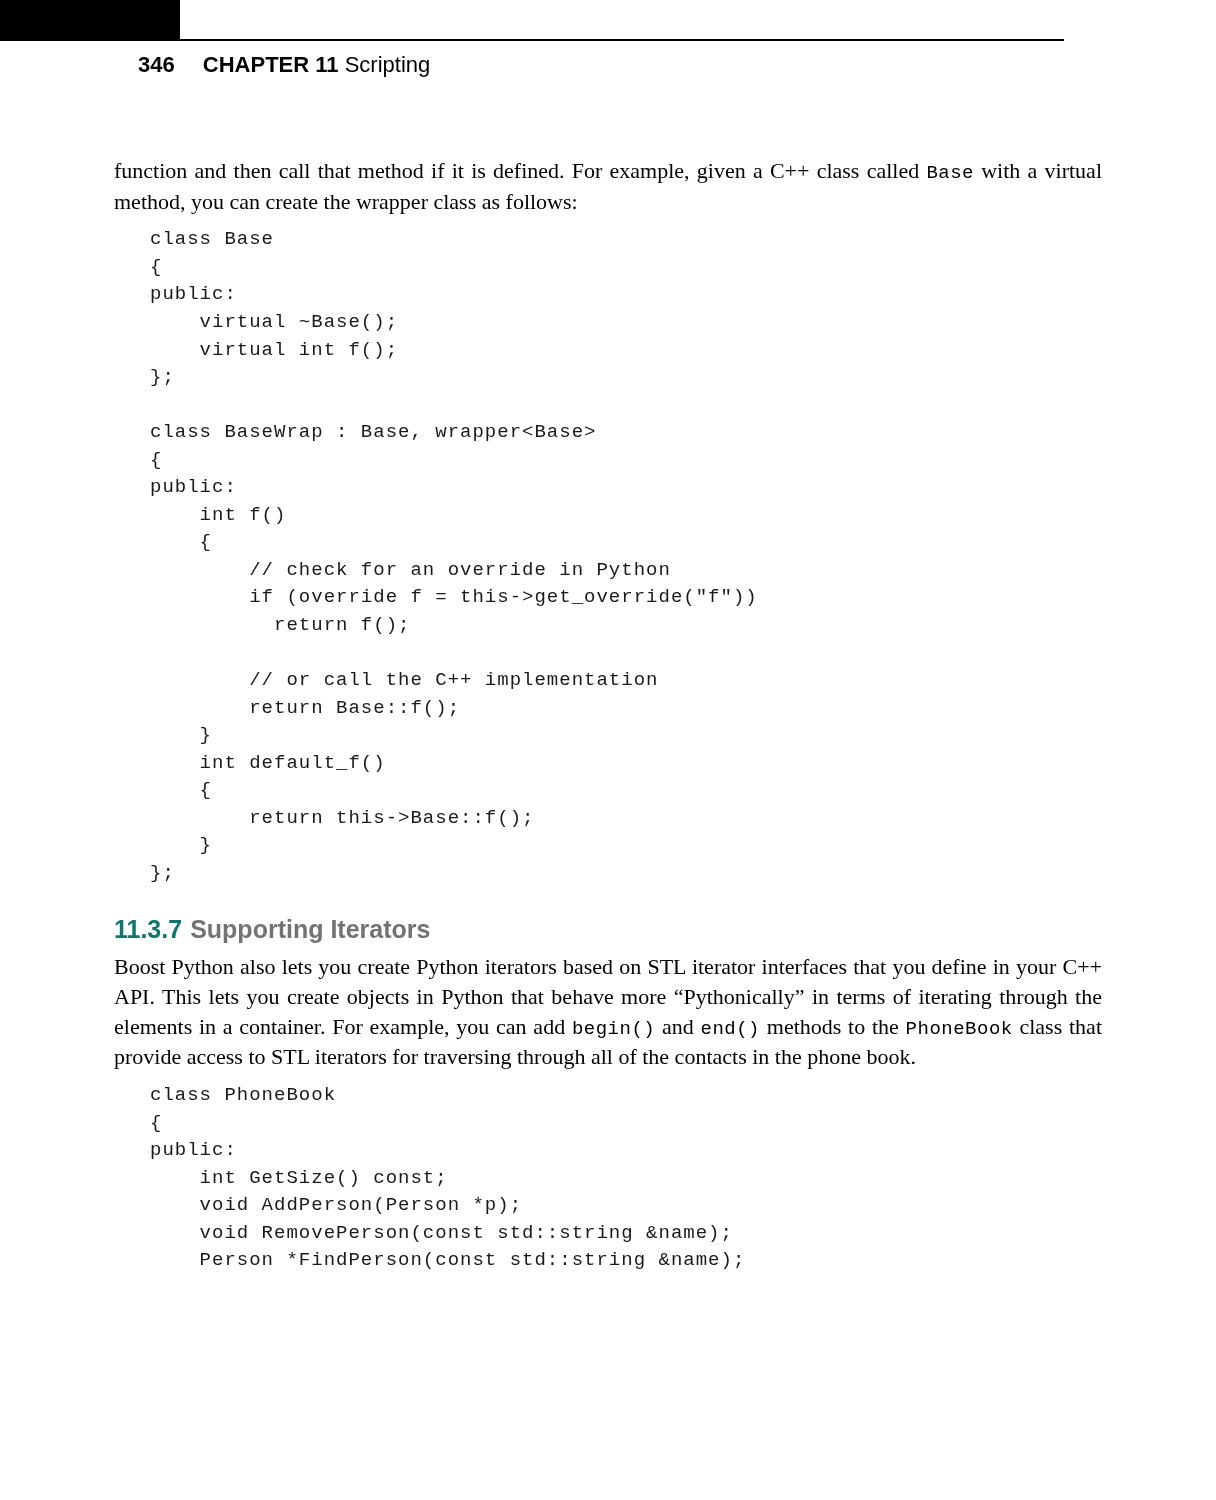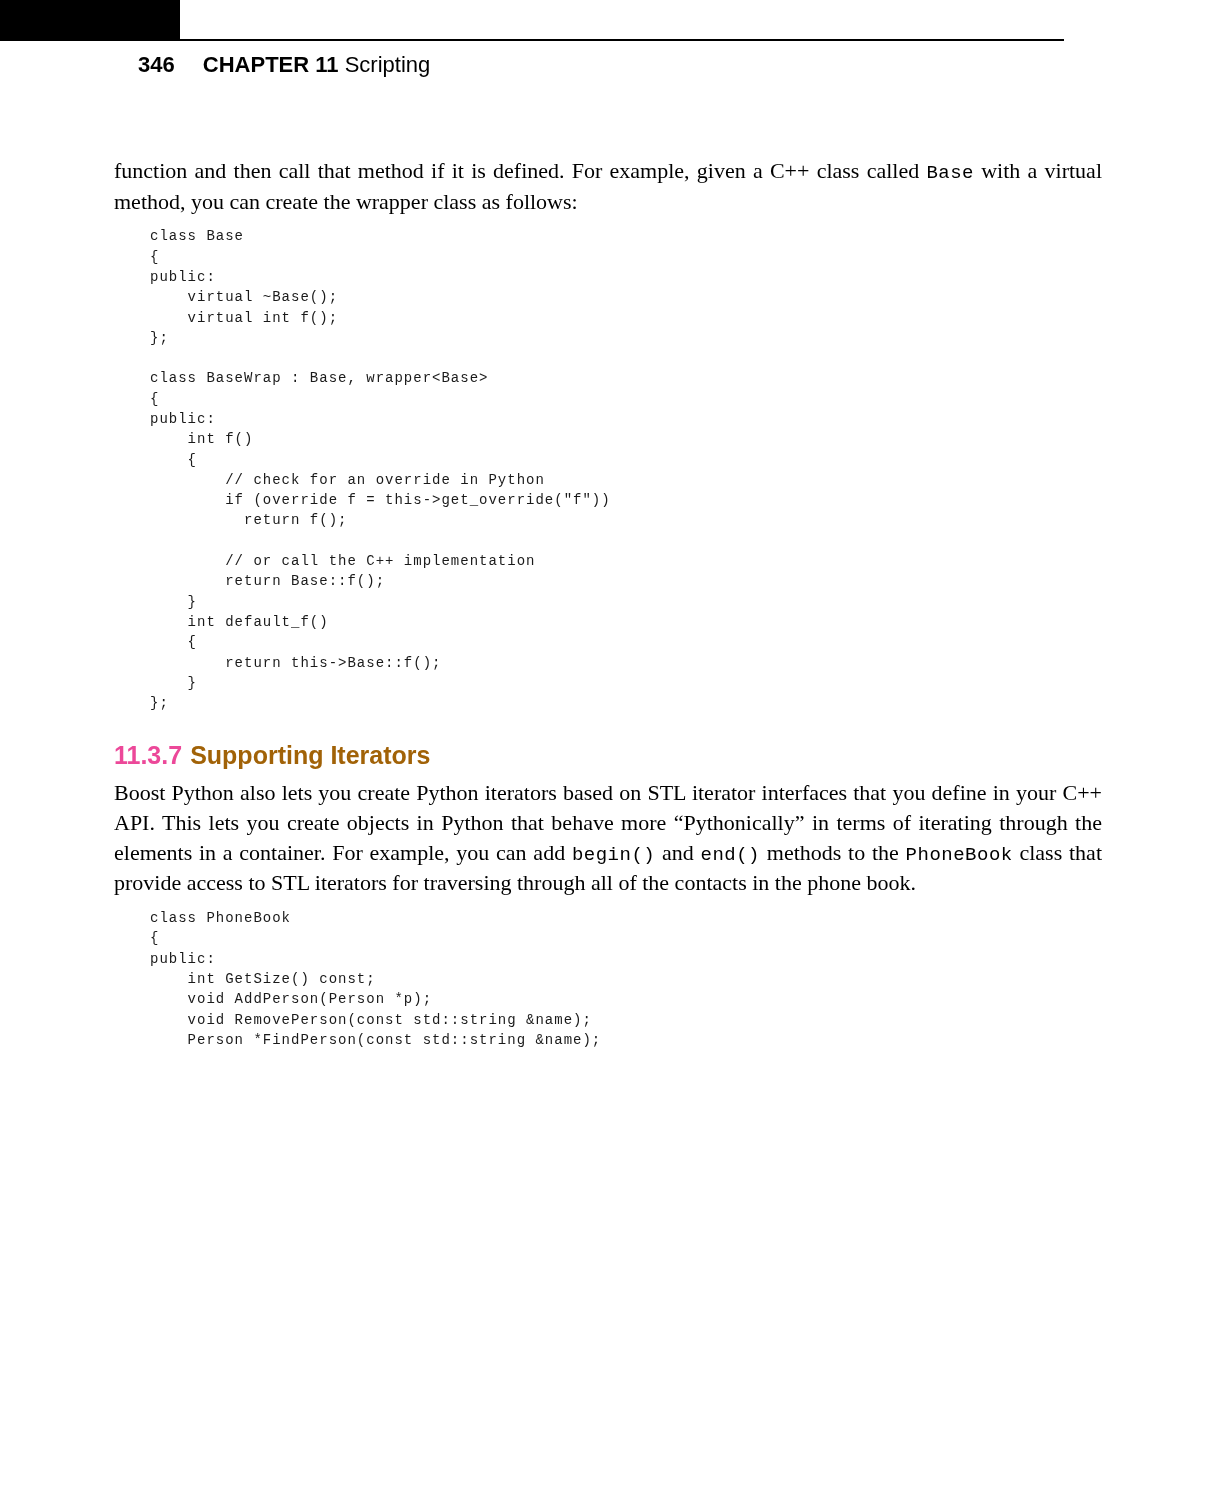--- a/index.html
+++ b/index.html
@@ -63,39 +63,39 @@
     text-align: justify;
   }
   p.body.noindent { text-indent: 0; }
   .mono {
     font-family: "Courier New", Courier, monospace;
     letter-spacing: 0.5px;
     font-size: 19px;
   }
   pre.code {
     font-family: "Courier New", Courier, monospace;
-    font-size: 14px;
+    font-size: 19px;
     line-height: 1.45;
     letter-spacing: 1px;
     margin: 10px 0 14px 36px;
     white-space: pre;
     color: #1a1a1a;
   }
   h3.section {
     font-family: Arial, Helvetica, sans-serif;
     font-size: 25px;
     margin: 28px 0 8px 0;
   }
   h3.section .secnum {
-    color: #ec4899;
+    color: #0f766e;
     font-weight: 700;
     margin-right: 8px;
   }
   h3.section .sectitle {
-    color: #a16207;
+    color: #737373;
     font-weight: 700;
   }
 </style>
 </head>
 <body>
 
 <div class="page">
   <div class="black-tab"></div>
   <div class="header-line"></div>
 

